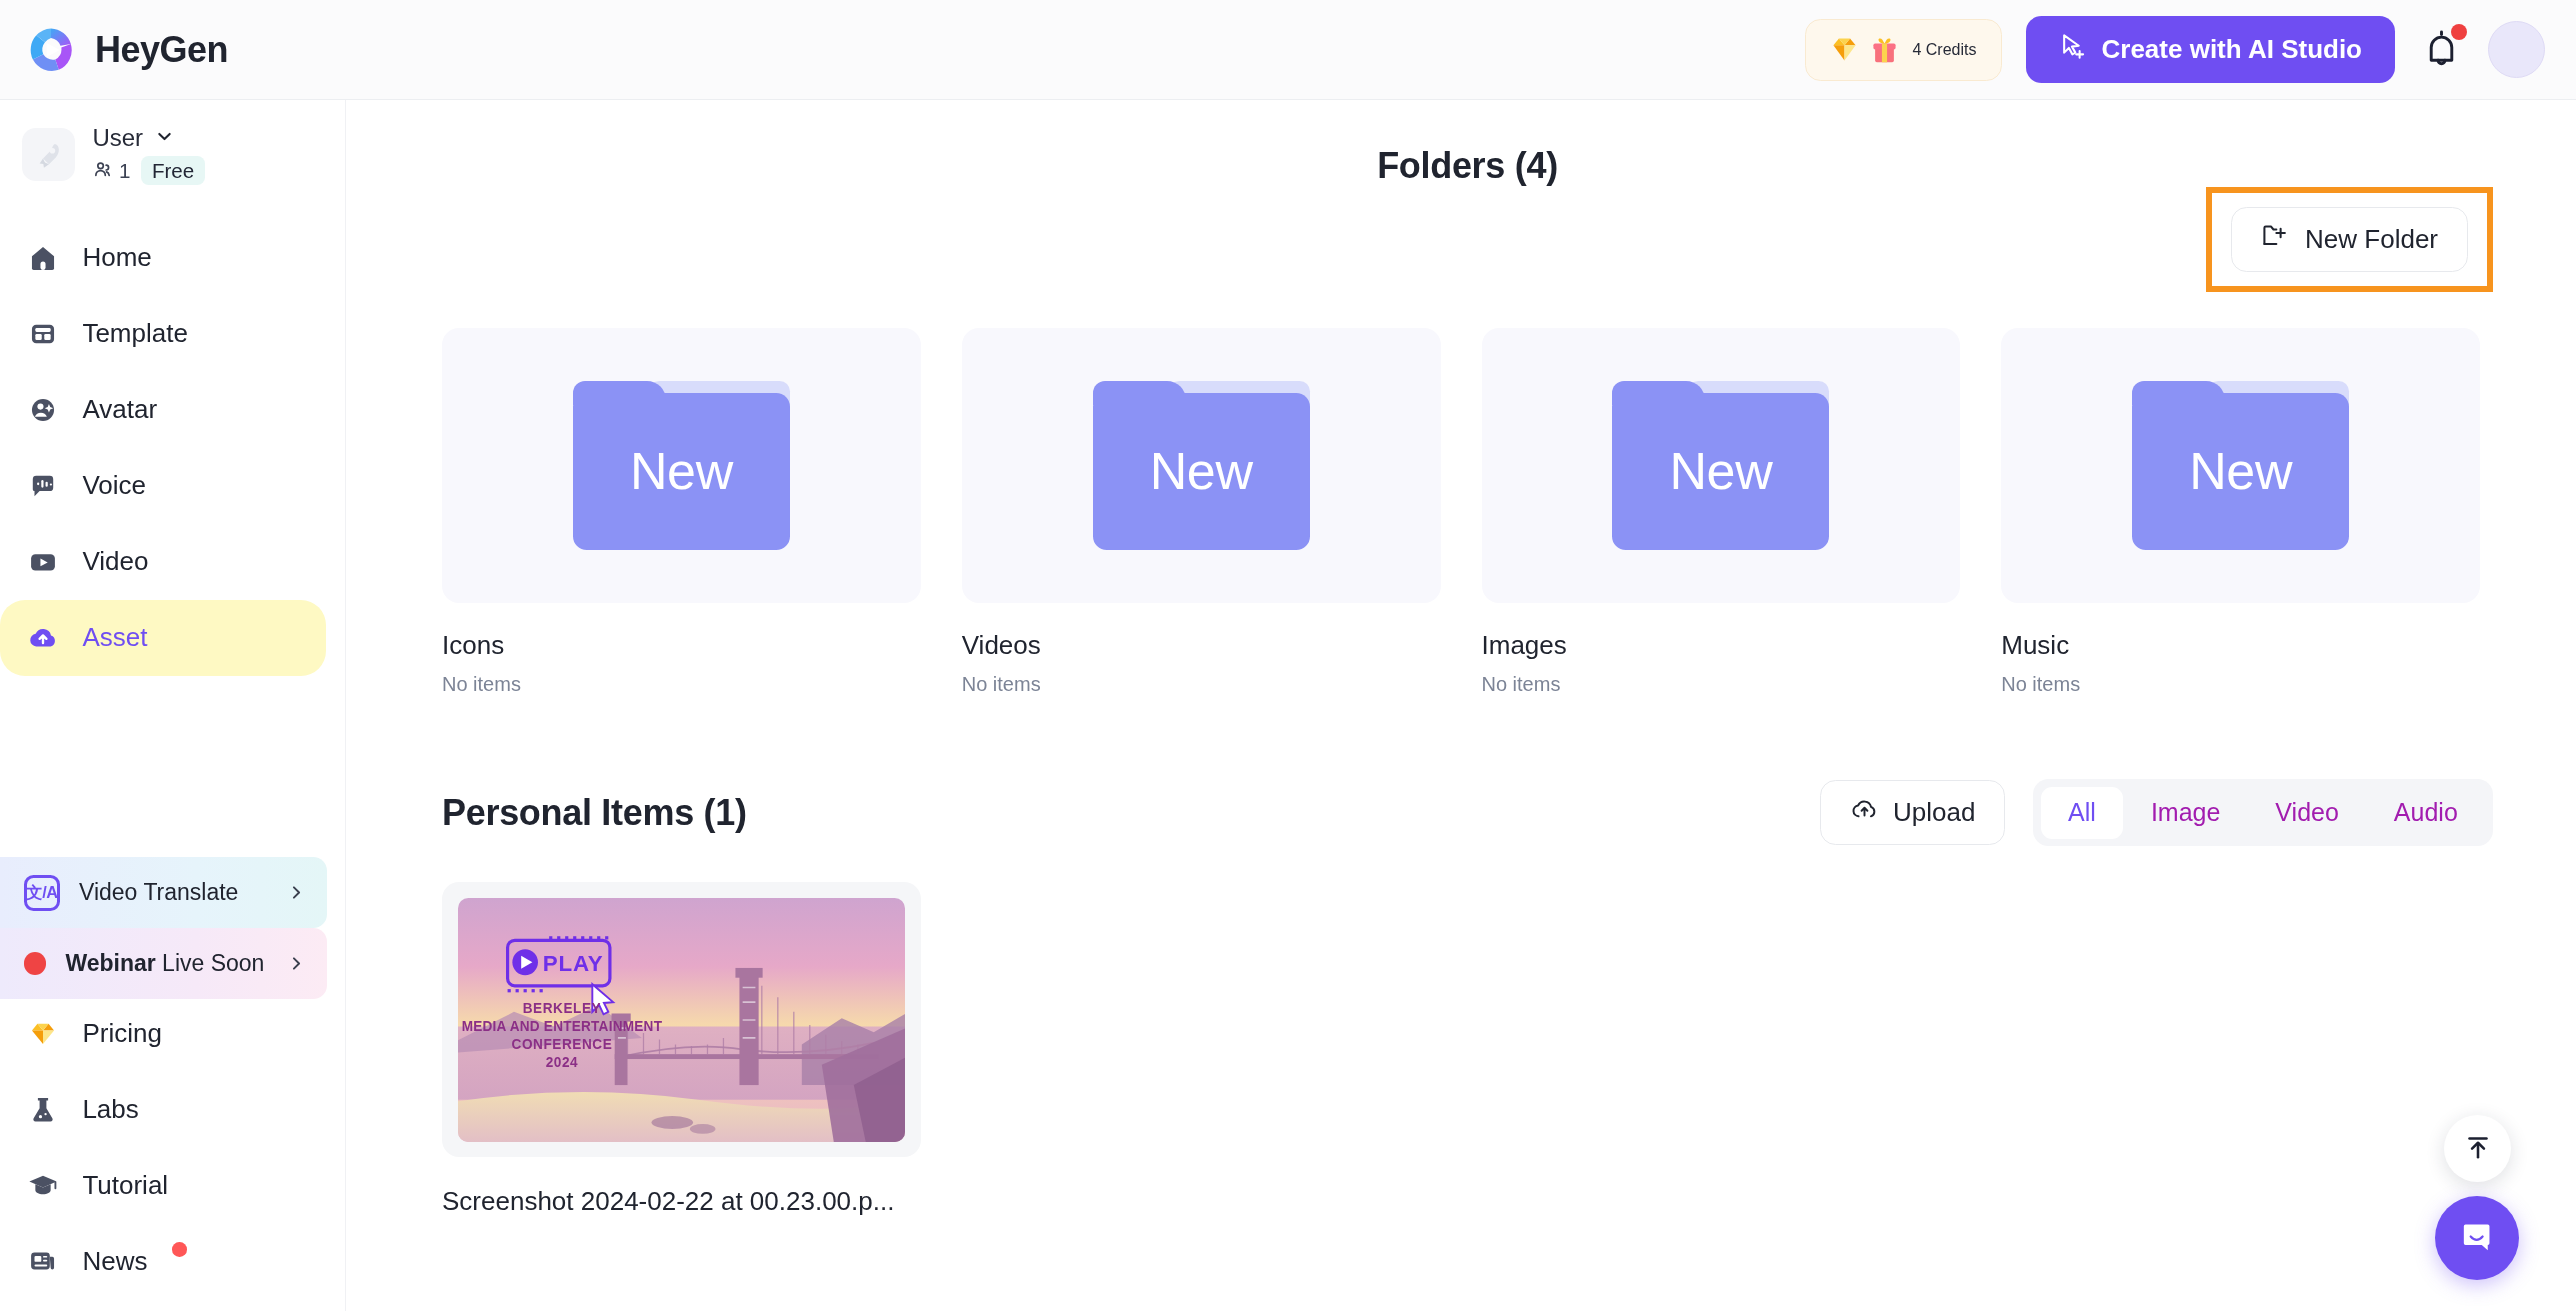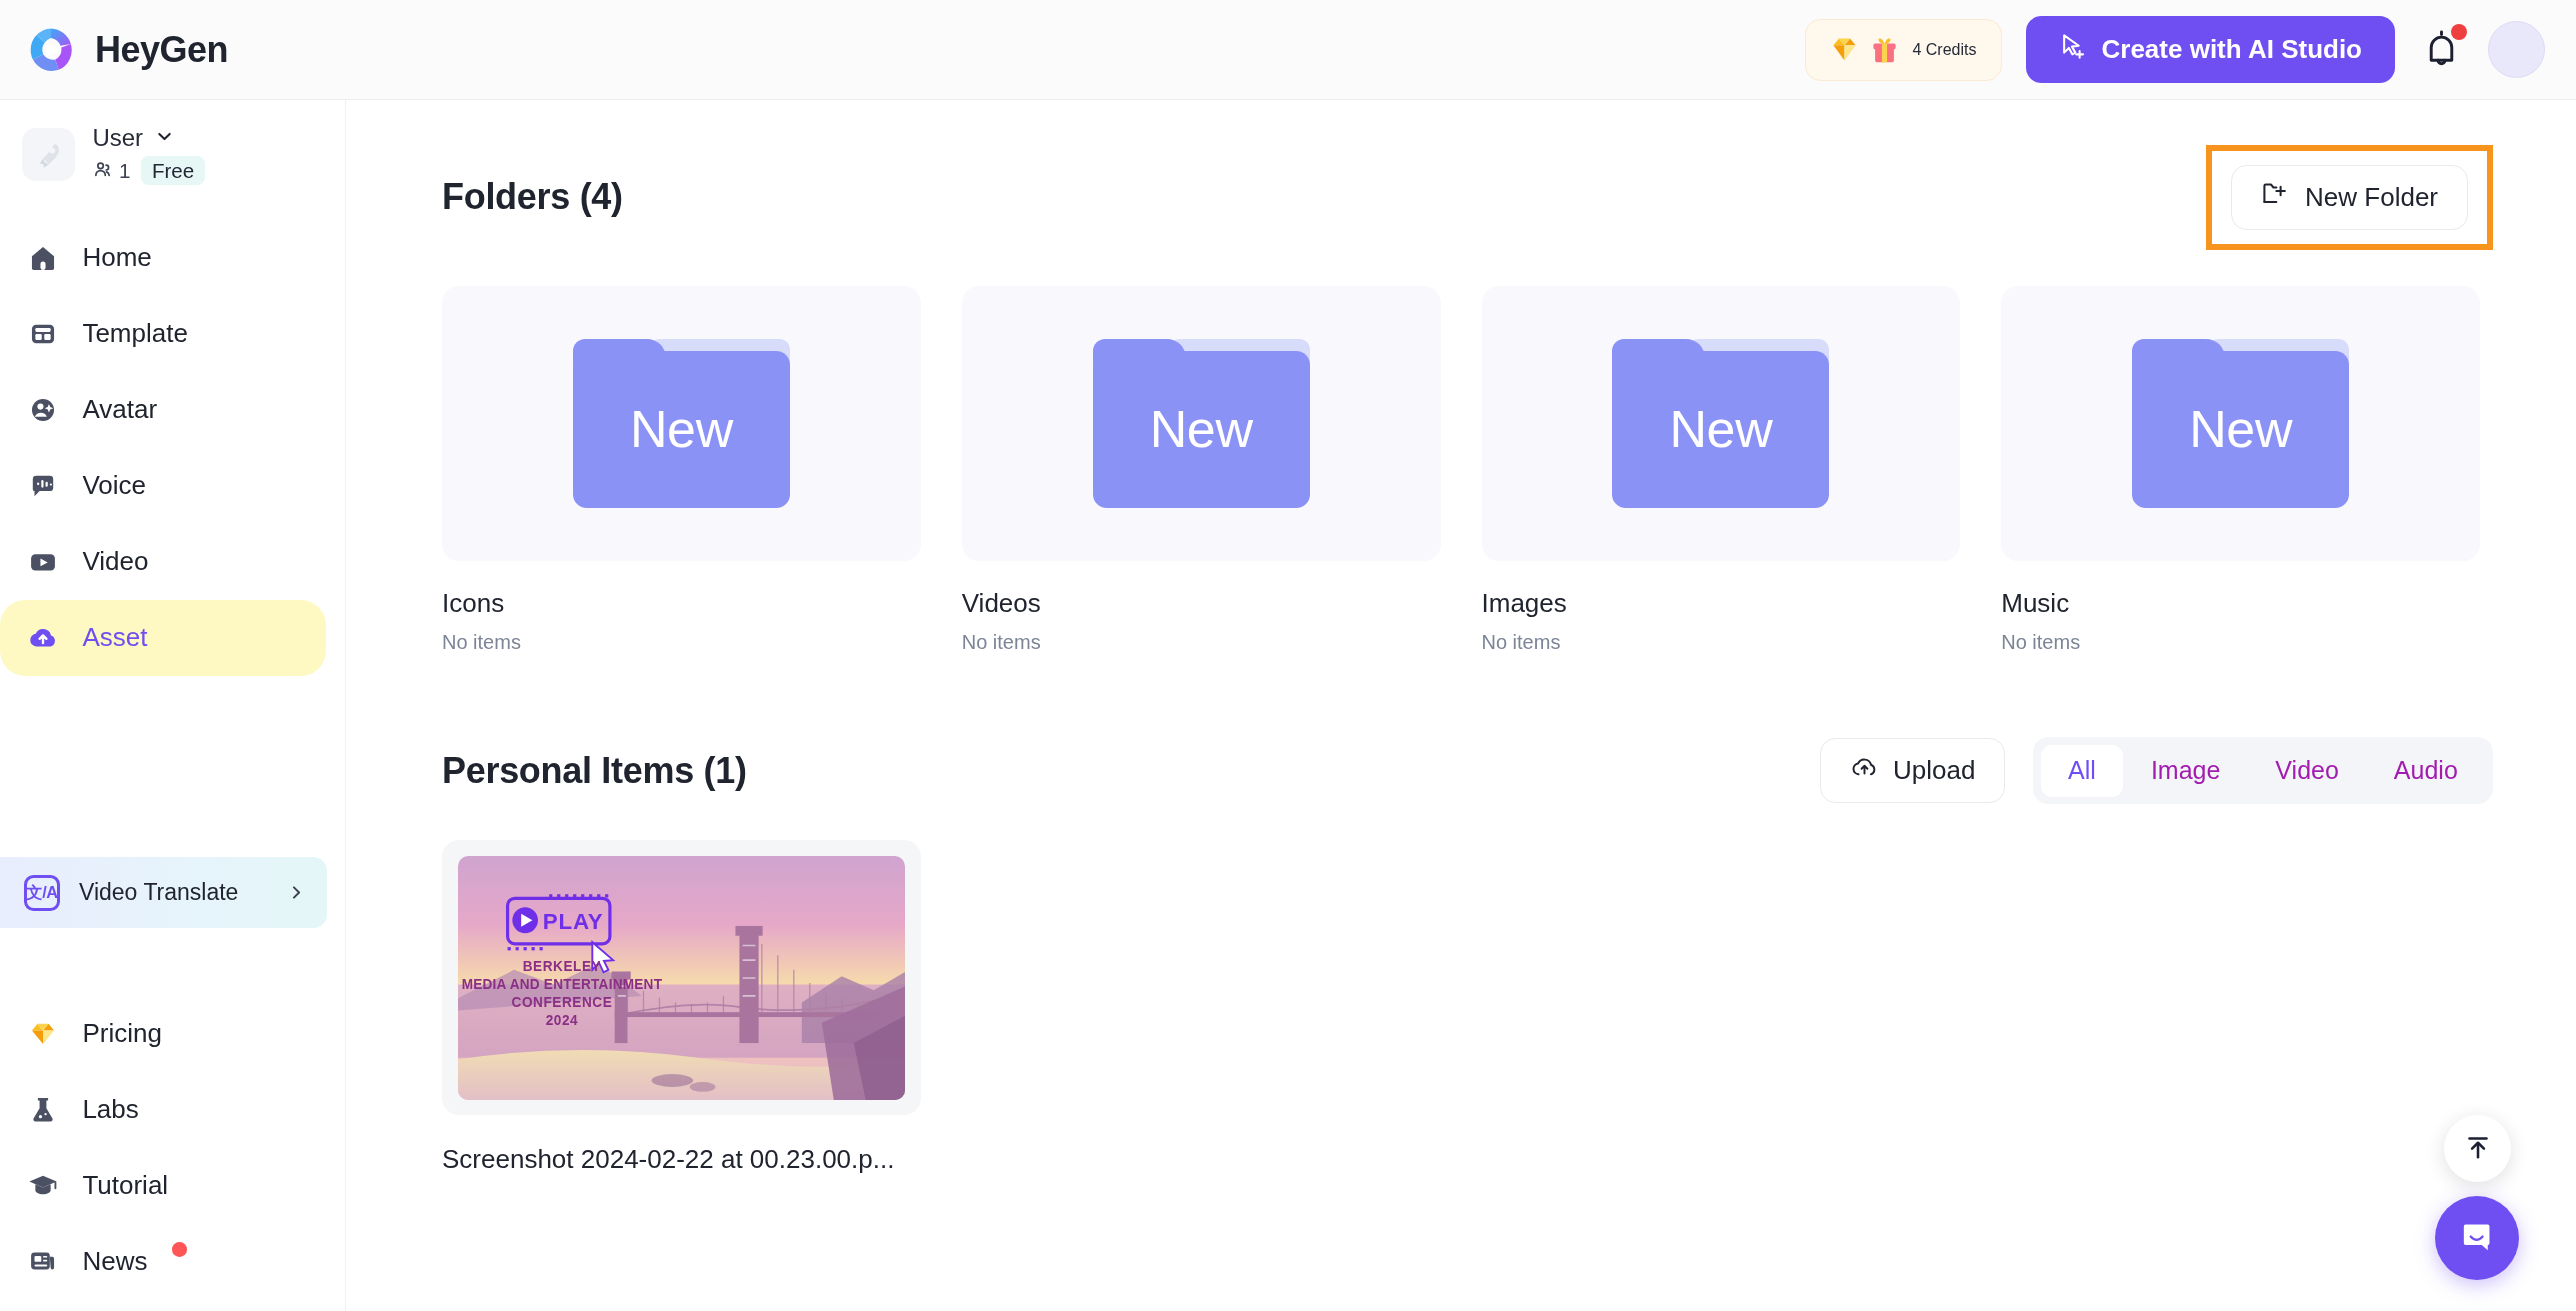--- a/index.html
+++ b/index.html
@@ -434,20 +434,29 @@
     <div class="promo translate">
       <span class="xa-badge">文/A</span>
       <span class="promo-txt">Video Translate</span>
       <span class="promo-chev">
         <svg viewBox="0 0 22 22" width="19" height="19" fill="none" stroke="#3a3f4e" stroke-width="2.2" stroke-linecap="round" stroke-linejoin="round">
             <path d="M8 5 l6 6 l-6 6"></path>
           </svg>
       </span>
     </div>
 
+    <div class="promo webinar">
+      <span class="red-dot-lg"></span>
+      <span class="promo-txt"><b>Webinar</b><span> Live Soon</span></span>
+      <span class="promo-chev">
+        <svg viewBox="0 0 22 22" width="19" height="19" fill="none" stroke="#3a3f4e" stroke-width="2.2" stroke-linecap="round" stroke-linejoin="round">
+            <path d="M8 5 l6 6 l-6 6"></path>
+          </svg>
+      </span>
+    </div>
   </div>
 
   <div class="nav-bottom">
     <div class="nav-item">
       <span class="nv-ic">
         <svg viewBox="0 0 40 40" width="34" height="34">
           <path d="M7 17 L20 17 L13.5 9 Z" fill="#fbbf24"></path>
             <path d="M20 17 L33 17 L26.5 9 Z" fill="#f59e0b"></path>
           <path d="M13.5 9 L26.5 9 L20 17 Z" fill="#fcd34d"></path>
           <path d="M7 17 L20 33 L20 17 Z" fill="#f59e0b"></path>
@@ -491,21 +500,21 @@
           </svg>
       </span>
       <span class="nav-label">News</span>
       <span class="news-dot"></span>
     </div>
   </div>
 </div>
 
 <div class="main">
 
-  <div class="sec-head" style="padding-top:45px;">
+  <div class="sec-head" style="padding-top:45px;flex-direction:column;">
     <span class="sec-title">Folders (4)</span>
     <div class="highlight-box">
       <button class="newfolder-btn">
         <span>
           <svg viewBox="0 0 34 34" width="29" height="29" fill="none" stroke="#20242f" stroke-width="2.4" stroke-linecap="round" stroke-linejoin="round">
             <path d="M4 27 V8 a1.6 1.6 0 0 1 1.6 -1.6 h6 l3 3.6 h3.4"></path>
             <path d="M4 27 h14"></path>
             <path d="M23 9 v10 M18 14 h10"></path>
           </svg>
         </span>

